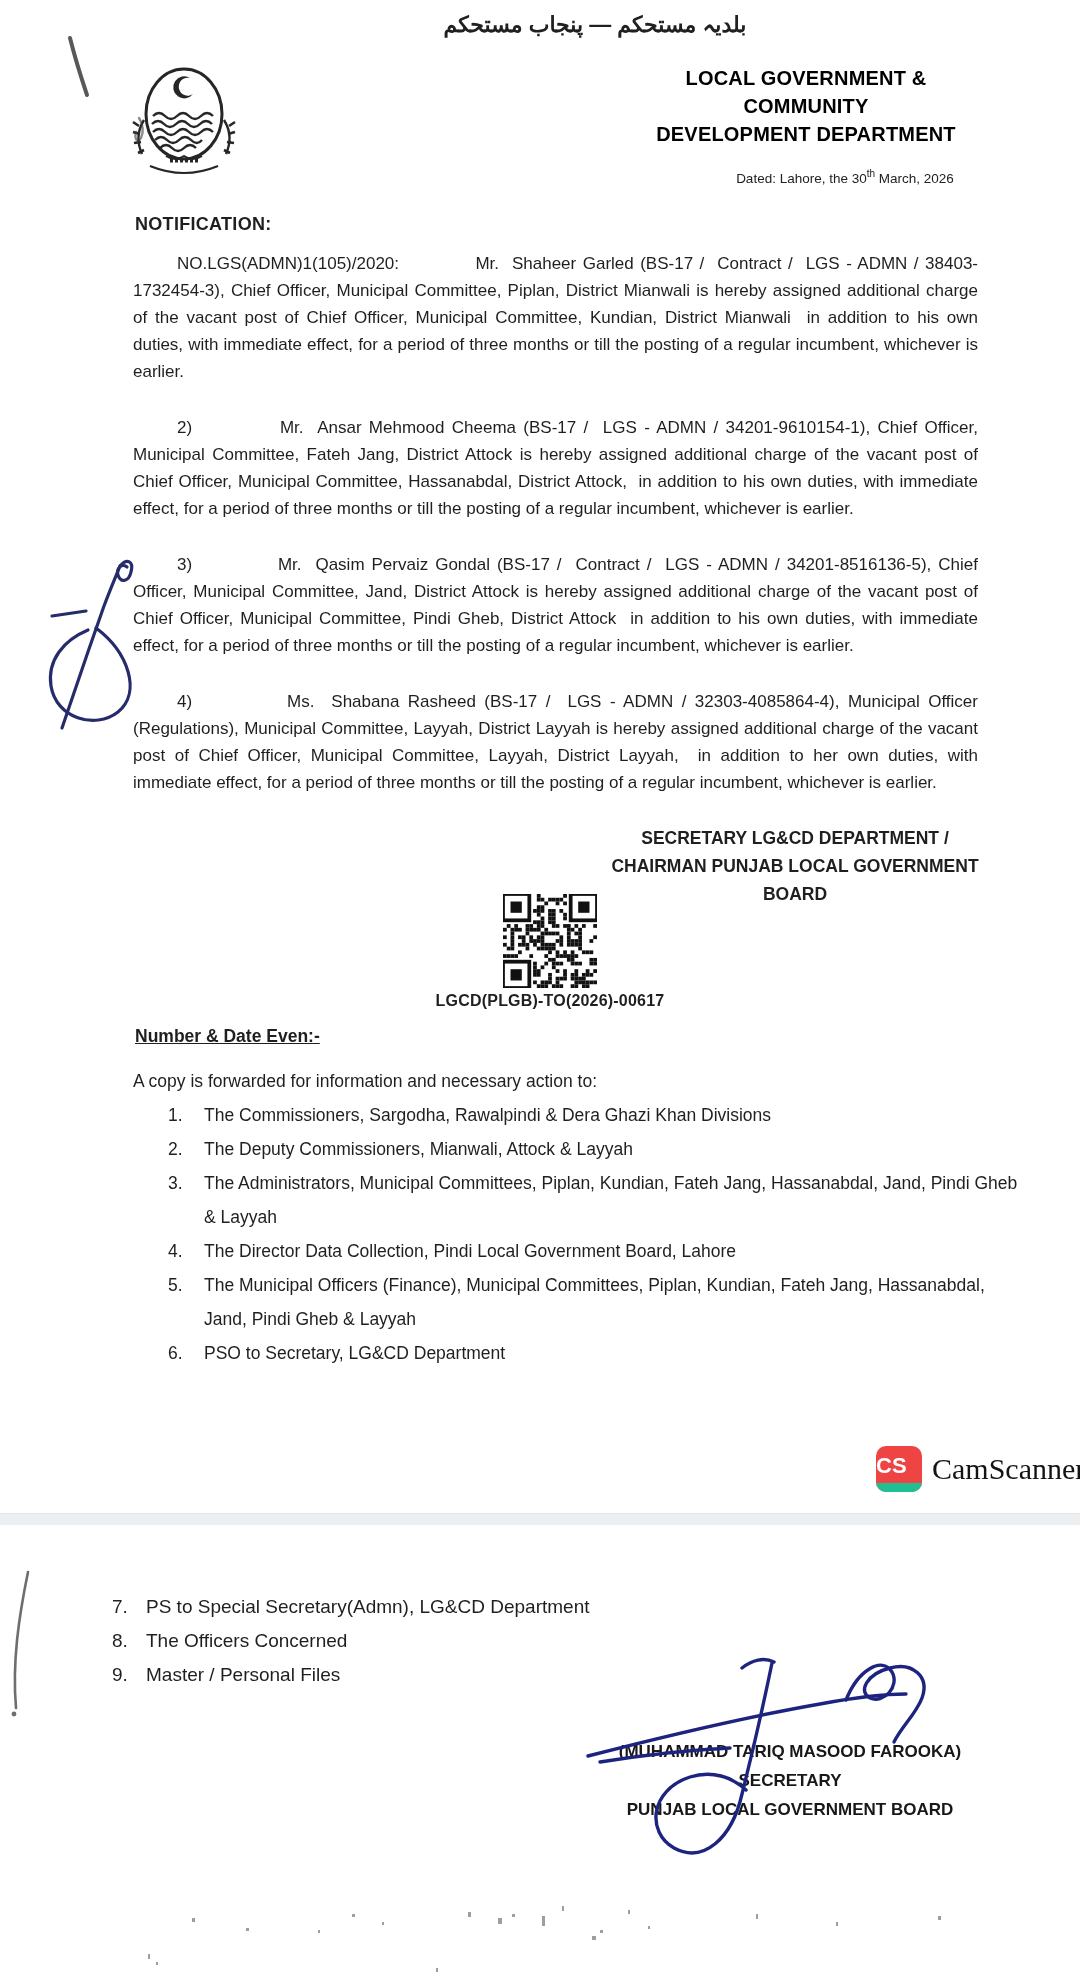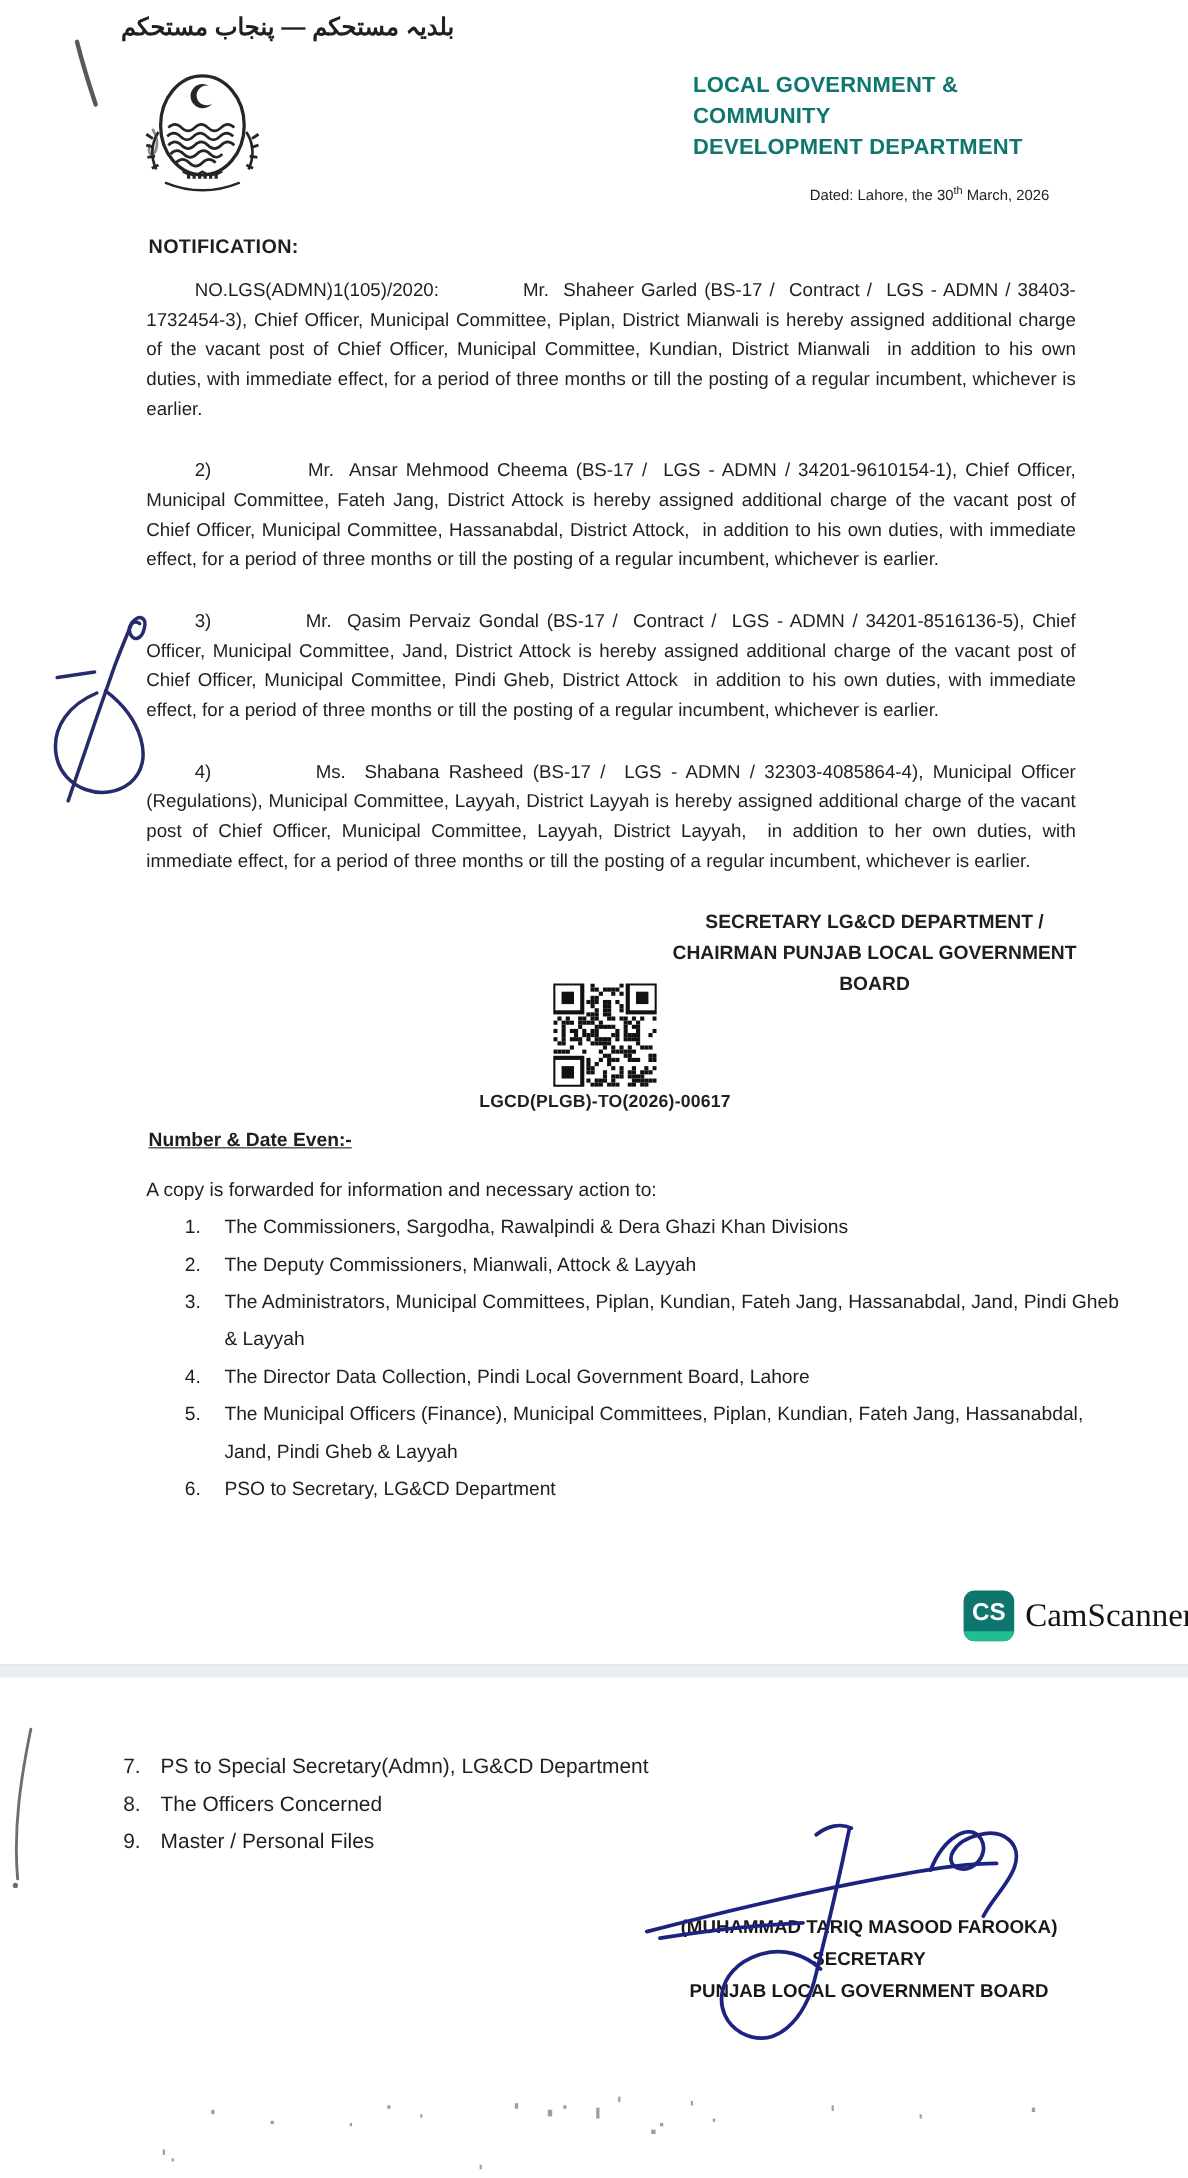--- a/index.html
+++ b/index.html
@@ -1,39 +1,39 @@
 <!DOCTYPE html>
 <html><head>
 <meta charset="utf-8">
 <style>
   html,body{margin:0;padding:0;background:#ffffff;}
   body{width:1080px;height:1980px;position:relative;font-family:"Liberation Sans",sans-serif;color:#1f1f1f;}
   .abs{position:absolute;}
   
-  .urdu{top:12px;left:110px;width:970px;text-align:left;font-size:22px;font-weight:bold;direction:rtl;color:#202020;}
+  .urdu{top:12px;left:110px;width:970px;text-align:center;font-size:22px;font-weight:bold;direction:rtl;color:#202020;}
   .logo{top:56px;left:126px;width:116px;height:126px;}
-  .dept{top:64px;left:630px;width:352px;text-align:left;font-weight:bold;font-size:20px;line-height:28px;letter-spacing:.2px;color:#0f766e;}
+  .dept{top:64px;left:630px;width:352px;text-align:center;font-weight:bold;font-size:20px;line-height:28px;letter-spacing:.2px;color:#000000;}
   .dateline{top:168px;left:700px;width:290px;text-align:center;font-size:13.5px;color:#222;}
   .dateline sup{font-size:10px;}
   .notif{top:214px;left:135px;font-size:18px;font-weight:bold;letter-spacing:.3px;}
   .paras{top:250px;left:133px;width:845px;}
   .para{margin:0 0 29px 0;font-size:17px;line-height:27px;text-align:justify;white-space:pre-wrap;}
   .b{font-weight:normal;margin-left:44px;}
   .secretary{top:824px;left:590px;width:410px;text-align:center;font-weight:bold;font-size:17.5px;line-height:28px;}
   .qrwrap{top:894px;left:416px;width:268px;text-align:center;}
   .qrwrap svg{width:94px;height:94px;display:inline-block;}
   .qrlabel{margin-top:0;font-weight:bold;font-size:16px;letter-spacing:.2px;}
   .numdate{top:1026px;left:135px;font-size:17.5px;font-weight:bold;text-decoration:underline;}
   .ccintro{top:1071px;left:133px;font-size:17.5px;}
   .cclist{top:1098px;left:168px;width:862px;}
   .ccitem{display:flex;font-size:17.5px;line-height:34px;}
   .ccnum{width:36px;flex:0 0 36px;}
   .cctext{flex:1;}
   .camscanner{top:1446px;left:876px;display:flex;align-items:center;gap:10px;}
-  .csicon{width:46px;height:46px;border-radius:10px;background:#0f766e;position:relative;overflow:hidden;display:flex;align-items:center;justify-content:center;}
+  .csicon{width:46px;height:46px;border-radius:10px;background:#ef4444;position:relative;overflow:hidden;display:flex;align-items:center;justify-content:flex-start;}
   .csicon span{color:#fff;font-weight:bold;font-size:22px;line-height:1;margin-top:-6px;}
   .csstrip{position:absolute;bottom:0;left:0;right:0;height:9px;background:#1fbf92;}
   .cstext{font-family:"Liberation Serif",serif;font-size:30px;color:#141414;}
   .band{top:1513px;left:0;width:1080px;height:11px;background:#eceff1;border-top:1px solid #e3e6e9;}
   
   .cclist2{top:1590px;left:112px;width:600px;}
   .ccitem2{display:flex;font-size:19px;line-height:34px;}
   .ccnum2{width:34px;flex:0 0 34px;}
   .signblock{top:1737px;left:588px;width:404px;text-align:center;font-weight:bold;font-size:17px;line-height:29px;color:#181818;}
   .inklayer{top:0;left:0;width:1080px;height:1980px;pointer-events:none;}

